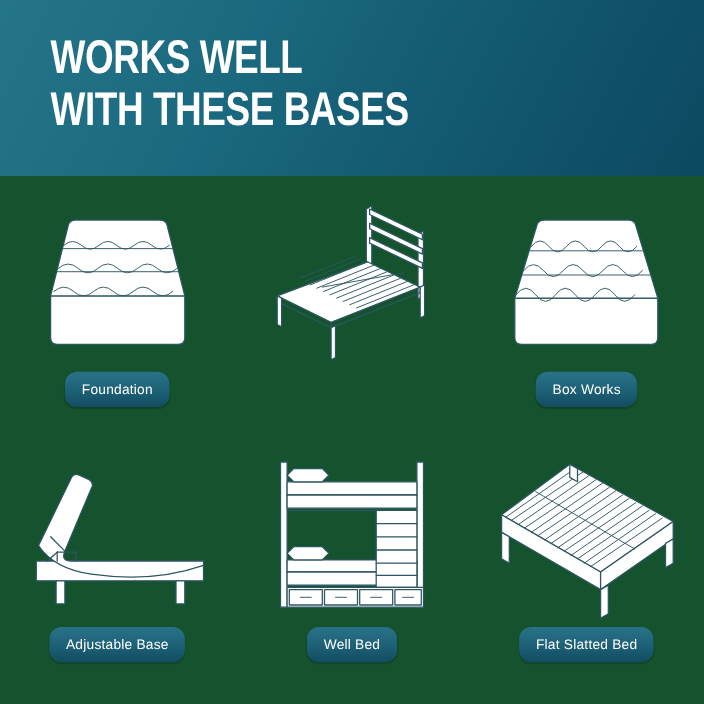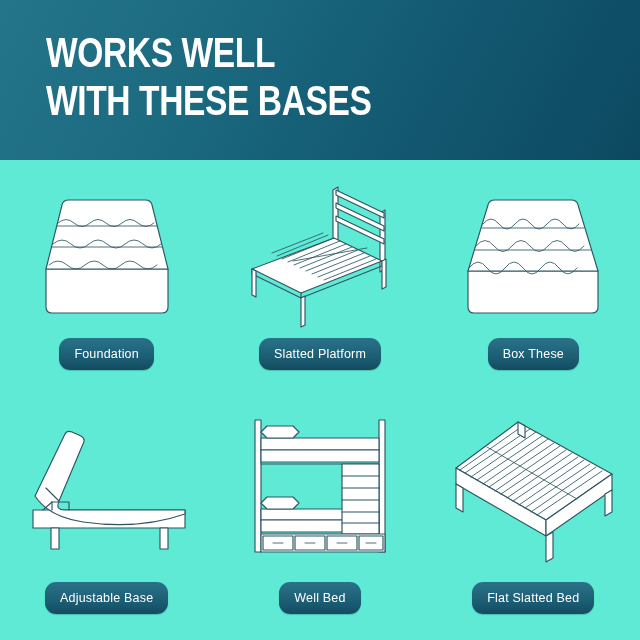--- a/index.html
+++ b/index.html
@@ -6,21 +6,21 @@
   * { margin:0; padding:0; box-sizing:border-box; }
   html, body {
     width:640px; height:640px;
     background:#ffffff;
     font-family:"Liberation Sans", sans-serif;
     overflow:hidden;
   }
   .poster {
     position:relative;
     width:640px; height:640px;
-    background:#5eead4;
+    background:#14532d;
   }
 
   
   .header {
     position:absolute; left:0; top:0;
     width:640px; height:160px;
     background:linear-gradient(118deg,#24748a 0%,#1b6a80 32%,#135a72 62%,#0c4961 100%);
     overflow:hidden;
   }
   .header-title {
@@ -85,21 +85,21 @@
     color:#ffffff;
     font-size:12.5px;
     letter-spacing:0.2px;
     display:inline-flex;
     align-items:center;
     justify-content:center;
     white-space:nowrap;
     box-shadow:0 1px 1px rgba(0,0,0,0.18);
   }
   .row2 .art { margin-top:8px; }
-  .row2 .pill { margin-top:14px; }
+  .row2 .pill { margin-top:2px; }
 </style>
 </head>
 <body>
 
 <div class="poster">
 
   <div class="header">
     <div class="header-title">Works Well
 With These Bases</div>
   </div>
@@ -154,40 +154,39 @@
             <path class="ln-thin" d="M139 82 L87 103"></path>
 
             <path class="ln-thin" d="M56 84 L130 71"></path>
 
             <path class="fillw" d="M15 92 L19 94 L19 120 L15 118 Z"></path>
             <path class="fillw" d="M64 121 L68 119 L68 148 L64 150 Z"></path>
             <path class="fillw" d="M145 84 L149 82 L149 110 L145 112 Z"></path>
           </g>
         </svg>
       </div>
-      <div class="pill">Slatted Platform</div>
     </div>
 
     <div class="cell">
       <div class="art">
         <svg width="150" height="150" viewBox="0 0 150 150">
 
           <path class="ln fillw" d="M10 92 L140 92 L140 128 Q140 134 134 134 L16 134 Q10 134 10 128 Z"></path>
 
           <path class="ln fillw" d="M10 92 L30 26 Q31 21 37 21 L113 21 Q119 21 120 26 L140 92 Z"></path>
 
           <path class="ln-thin ln" d="M24 49 L126 49"></path>
           <path class="ln-thin ln" d="M17 71 L133 71"></path>
 
           <path class="ln-thin ln" d="M25 45 q8 -10 16 0 q8 10 16 0 q8 -10 16 0 q8 10 16 0 q8 -10 16 0 q8 10 16 0"></path>
           <path class="ln-thin ln" d="M18 67 q9 -11 18 0 q9 11 18 0 q9 -11 18 0 q9 11 18 0 q9 -11 18 0 q9 11 18 0"></path>
           <path class="ln-thin ln" d="M11 89 q9 -12 18 0 q9 12 18 0 q9 -12 18 0 q9 12 18 0 q9 -12 18 0 q9 12 18 0"></path>
         </svg>
       </div>
-      <div class="pill">Box These</div>
+      <div class="pill">Box Works</div>
     </div>
 
     <div class="cell row2">
       <div class="art">
         <svg width="175" height="140" viewBox="0 0 175 140">
           <g class="ln">
 
             <path class="fillw" d="M14 92 L166 92 L166 110 L14 110 Z"></path>
 
             <path class="fillw" d="M16 78 L46 16 Q48 12 53 14 L62 18 Q67 21 64 26 L40 83 Q36 92 46 92 L166 92 L166 96 Q120 112 64 104 Q30 99 16 78 Z"></path>

